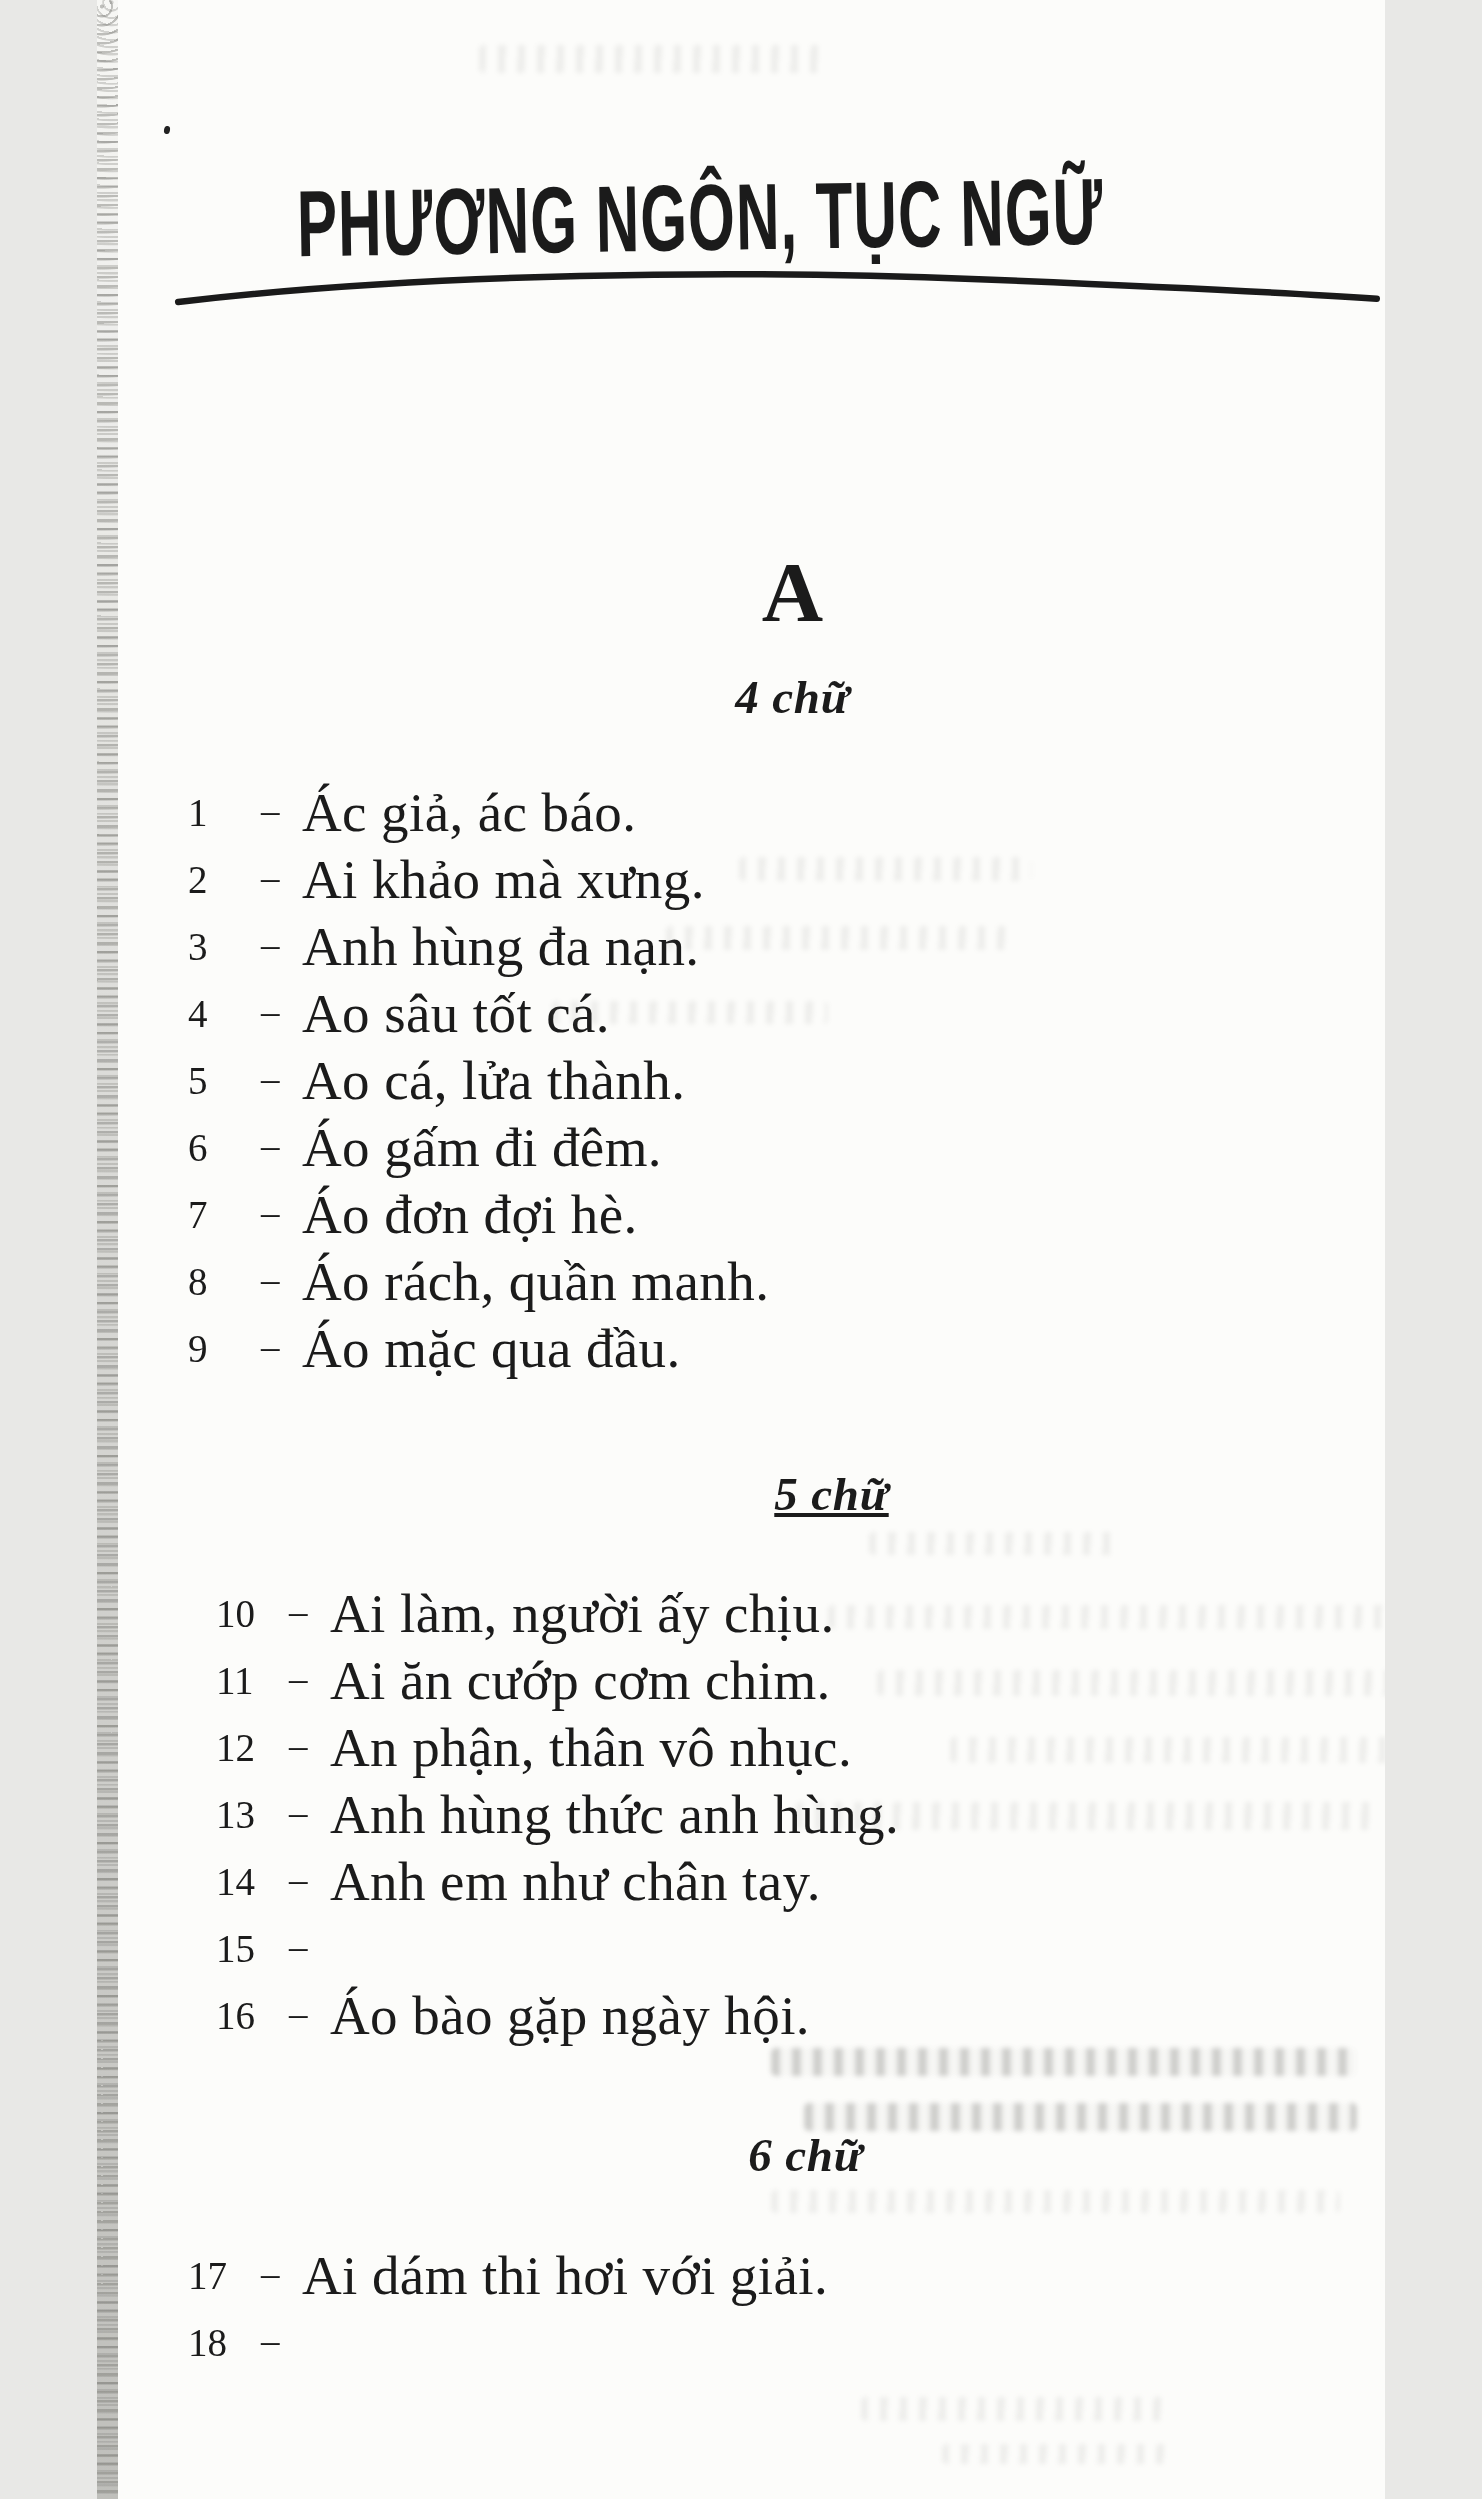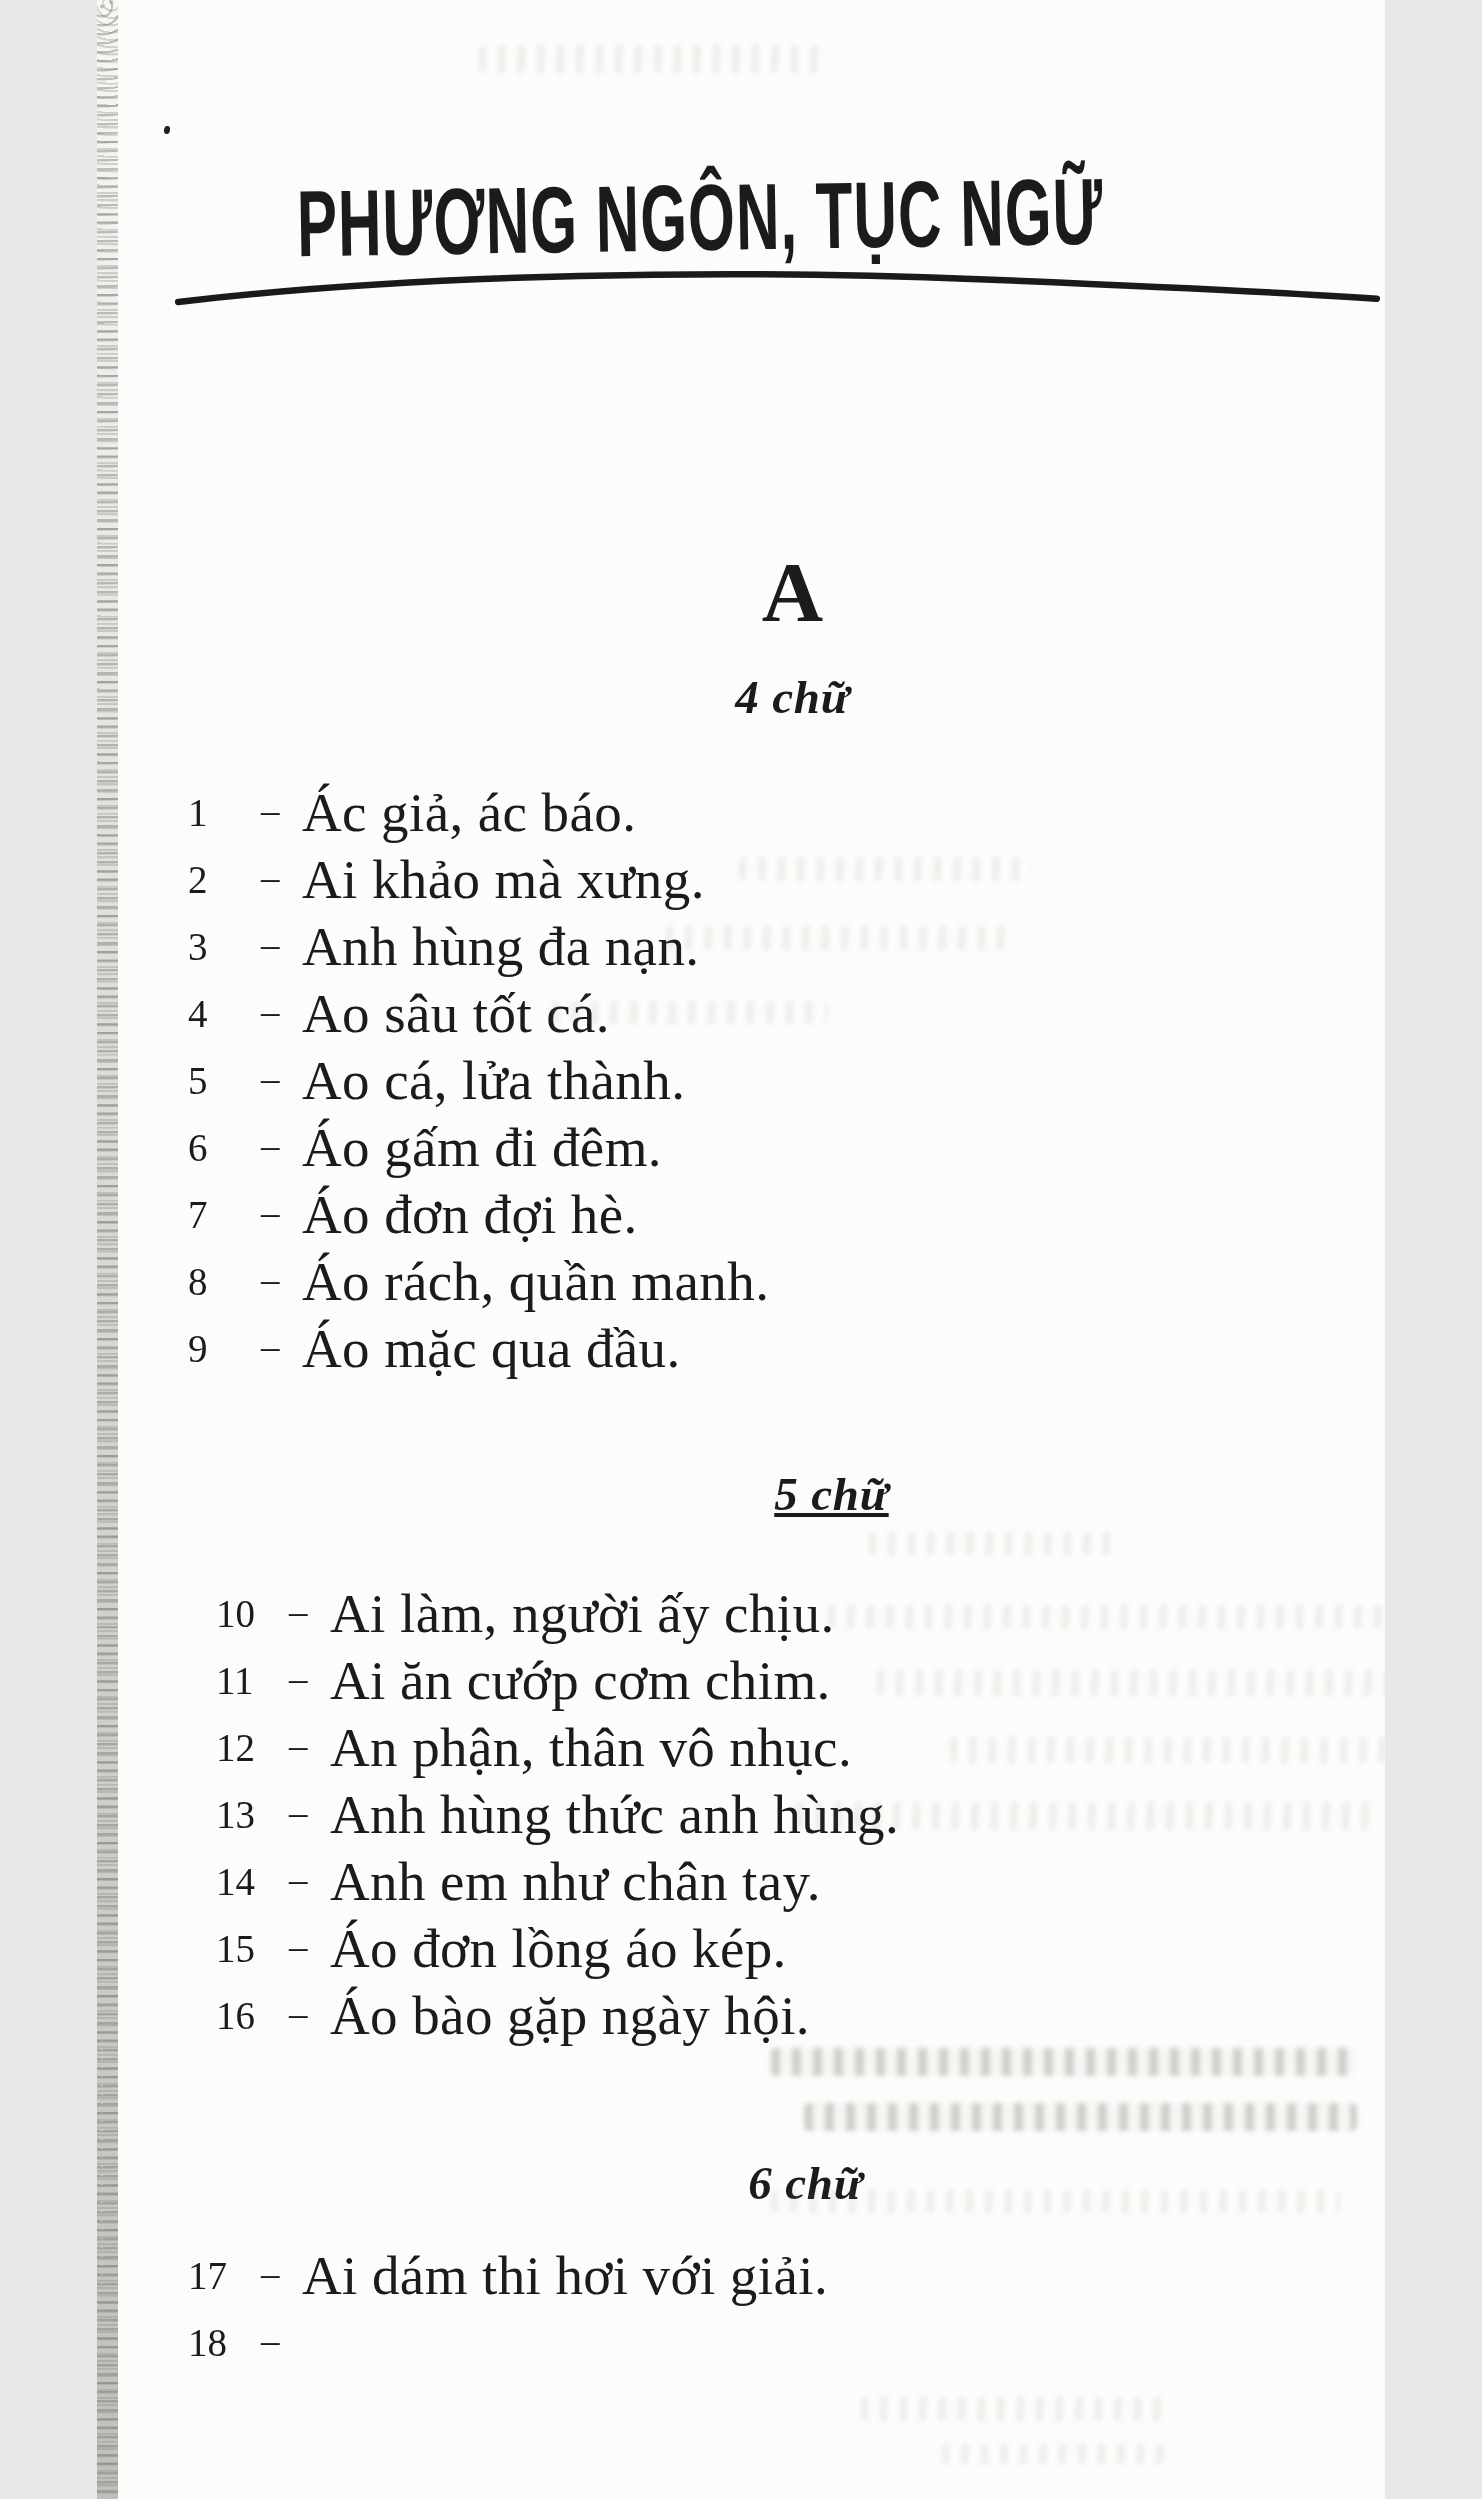--- a/index.html
+++ b/index.html
@@ -52,21 +52,21 @@
     position:absolute;left:614px;top:546px;width:163px;
     text-align:center;font-weight:bold;font-size:85px;line-height:1.1;
   }
   .subhead{
     position:absolute;width:163px;text-align:center;
     font-weight:bold;font-style:italic;font-size:47px;line-height:1;
     letter-spacing:0.8px;
   }
   #subhead-0{left:614px;top:674px;}
   #subhead-1{left:653px;top:1471px;text-decoration:underline;}
-  #subhead-2{left:627px;top:2132px;margin-top:28px;}
+  #subhead-2{left:627px;top:2132px;}
   
   .list{position:absolute;left:91px;width:1138px;}
   #list-0{top:779px;}
   #list-1{top:1580px;margin-left:28px;}
   #list-2{top:2242px;}
   .row{
     display:grid;
     grid-template-columns:73px 41px auto;
     height:67px;
     align-items:center;
@@ -187,21 +187,20 @@
 
   <div class="row">
     <span class="num">14</span>
     <span class="dash">–</span>
     <span class="txt">Anh em như chân tay.</span>
   </div>
 
   <div class="row">
     <span class="num">15</span>
     <span class="dash">–</span>
-    <span class="txt">Áo đơn lồng áo kép.</span>
   </div>
 
   <div class="row">
     <span class="num">16</span>
     <span class="dash">–</span>
     <span class="txt">Áo bào gặp ngày hội.</span>
   </div>
 </div>
   <div class="list" id="list-2">
   <div class="row">

